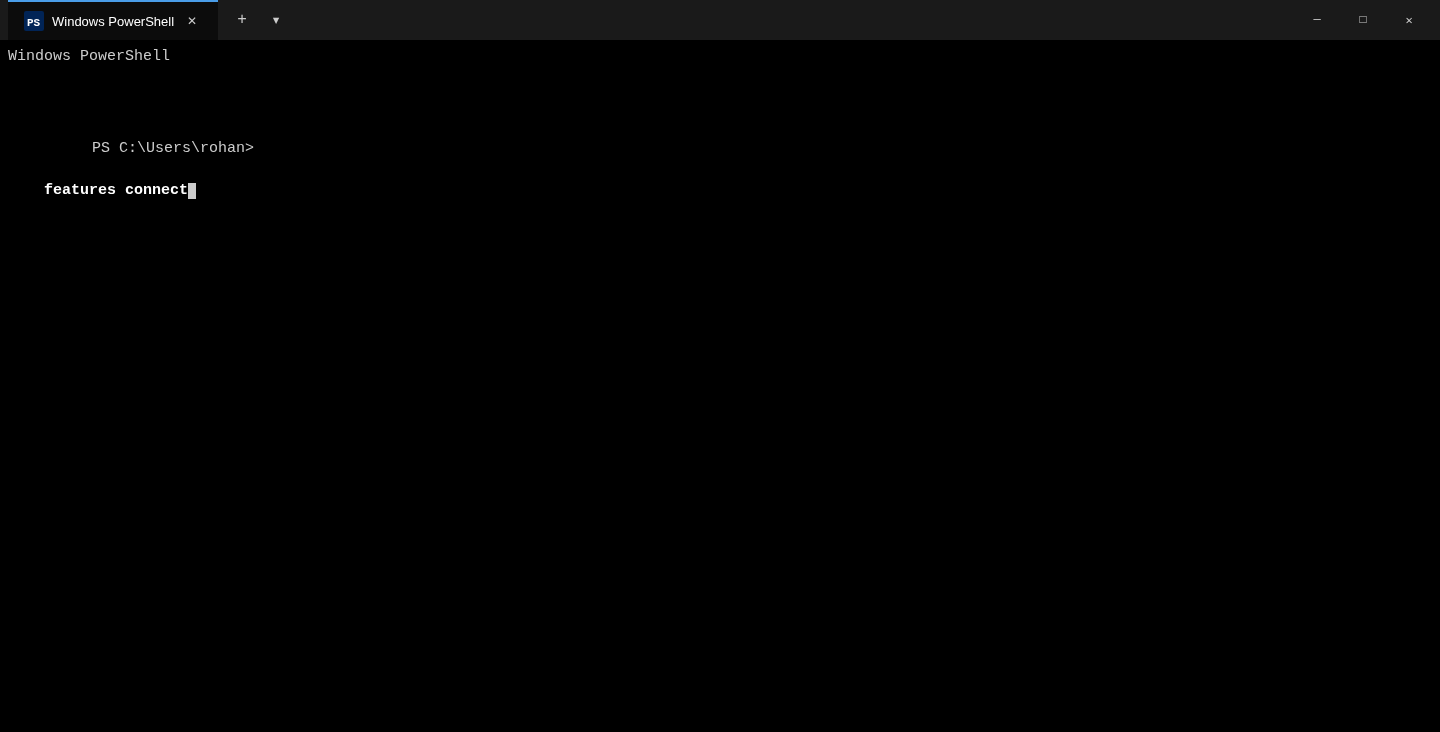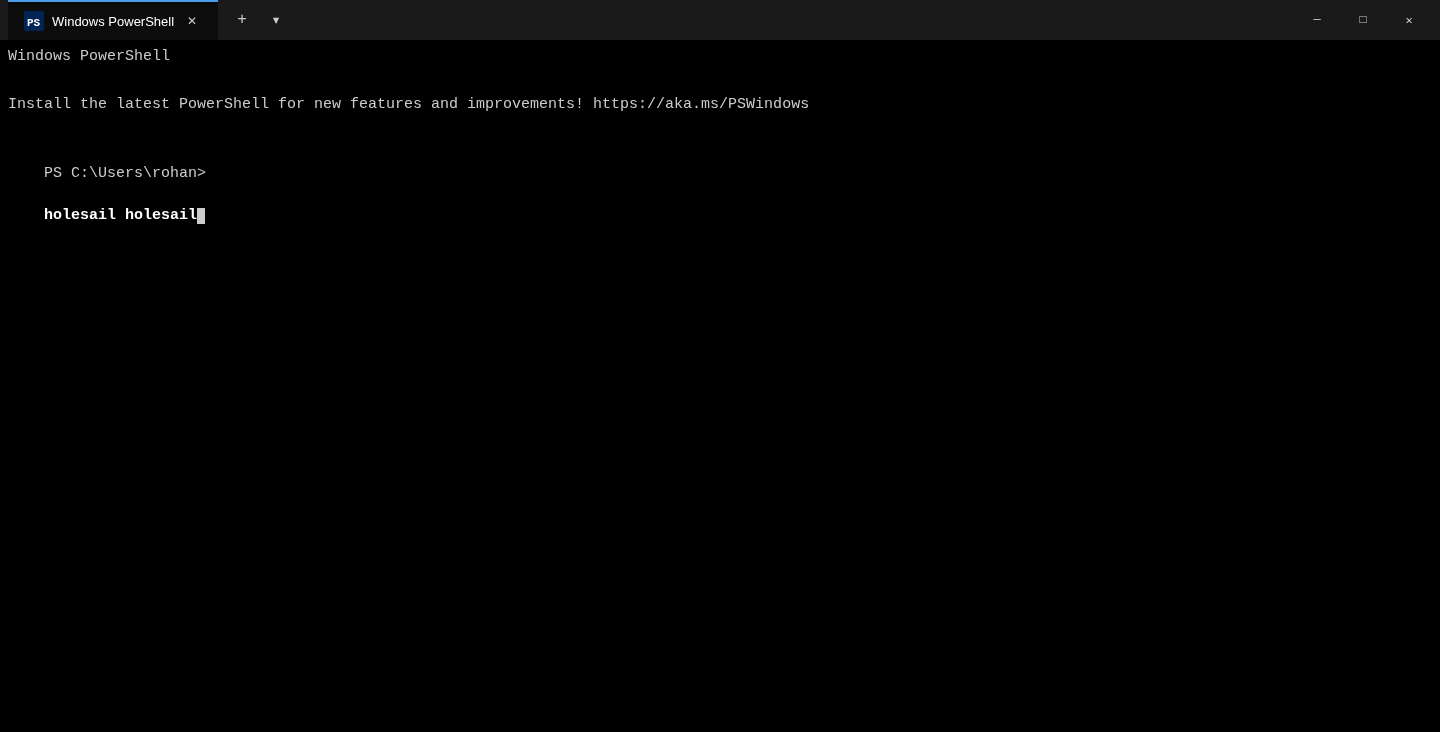--- a/index.html
+++ b/index.html
@@ -135,20 +135,21 @@
     .terminal-line.install-line {
       margin-top: 4px;
     }
 
     .terminal-line.prompt-line {
       margin-top: 4px;
     }
 
     .prompt-ps {
       color: #cccccc;
+      margin-left: 48px;
     }
 
     .cmd-text {
       color: #ffffff;
       font-weight: bold;
     }
 
     .cursor {
       display: inline-block;
       width: 8px;
@@ -186,20 +187,19 @@
   <div class="window-controls">
     <div class="win-btn">─</div>
     <div class="win-btn">□</div>
     <div class="win-btn close">✕</div>
   </div>
 </div>
 
 <div class="terminal-content">
   <span class="terminal-line">Windows PowerShell</span>
   <span class="terminal-line">&nbsp;</span>
-  <span class="terminal-line install-line">Install the latest PowerShell for new features and improvements! https://aka.ms/PSWindows</span>
   <span class="terminal-line">&nbsp;</span>
   <span class="terminal-line prompt-line">
     <span class="prompt-ps">PS C:\Users\rohan&gt;</span>
     <span> </span>
-    <span class="cmd-text">holesail holesail</span><span class="cursor"></span>
+    <span class="cmd-text">features connect</span><span class="cursor"></span>
   </span>
 </div>
 
 </body></html>

